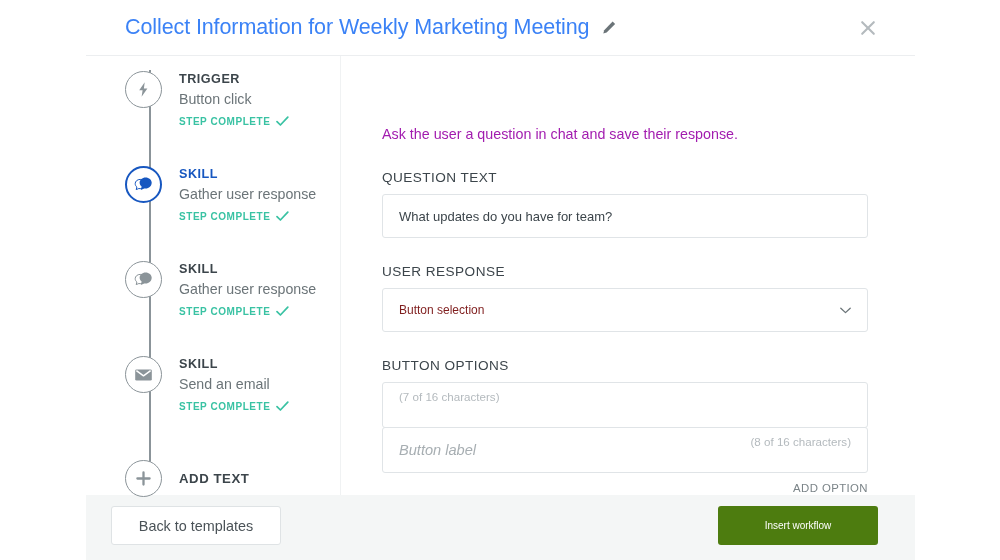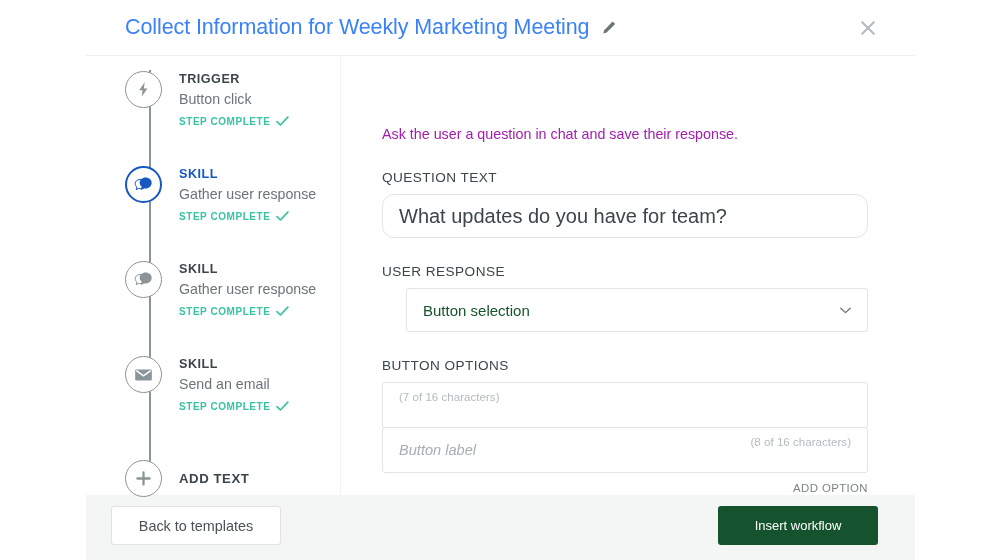--- a/index.html
+++ b/index.html
@@ -165,42 +165,41 @@
   .field-label {
     font-size: 13.6px;
     letter-spacing: 0.45px;
     color: #3c454b;
     margin-top: 26px;
     margin-bottom: 9px;
   }
   .text-input {
     height: 44px;
     border: 1px solid #e0e4e7;
-    border-radius: 12px;
+    border-radius: 3px;
     display: flex;
     align-items: center;
     padding: 0 16px;
-    font-size: 20px;
+    font-size: 13px;
     color: #3c454b;
     background: #fff;
     cursor: text;
   }
   .select-input {
     height: 44px;
     border: 1px solid #e0e4e7;
     border-radius: 3px;
     display: flex;
     align-items: center;
     justify-content: space-between;
     padding: 0 16px;
-    font-size: 15px;
-    color: #14532d;
+    font-size: 12px;
+    color: #7f1d1d;
     background: #fff;
     cursor: pointer;
-    margin-left: 24px;
   }
   .caret { display:flex; align-items:center; }
 
   .option-row {
     height: 46px;
     border: 1px solid #e0e4e7;
     border-radius: 3px;
     display: flex;
     align-items: center;
     justify-content: space-between;
@@ -248,24 +247,24 @@
     background: #ffffff;
     border: 1px solid #dfe3e5;
     border-radius: 3px;
     display: flex; align-items: center; justify-content: center;
     font-size: 14.4px;
     color: #4a5257;
     cursor: pointer;
   }
   #insert-btn {
     width: 160px; height: 39px;
-    background: #14532d;
+    background: #4d7c0f;
     border-radius: 3px;
     display: flex; align-items: center; justify-content: center;
-    font-size: 13px;
+    font-size: 10px;
     color: #ffffff;
     cursor: pointer;
   }
 </style>
 </head>
 <body>
 
 <div id="modal">
 
   <div id="modal-header">

